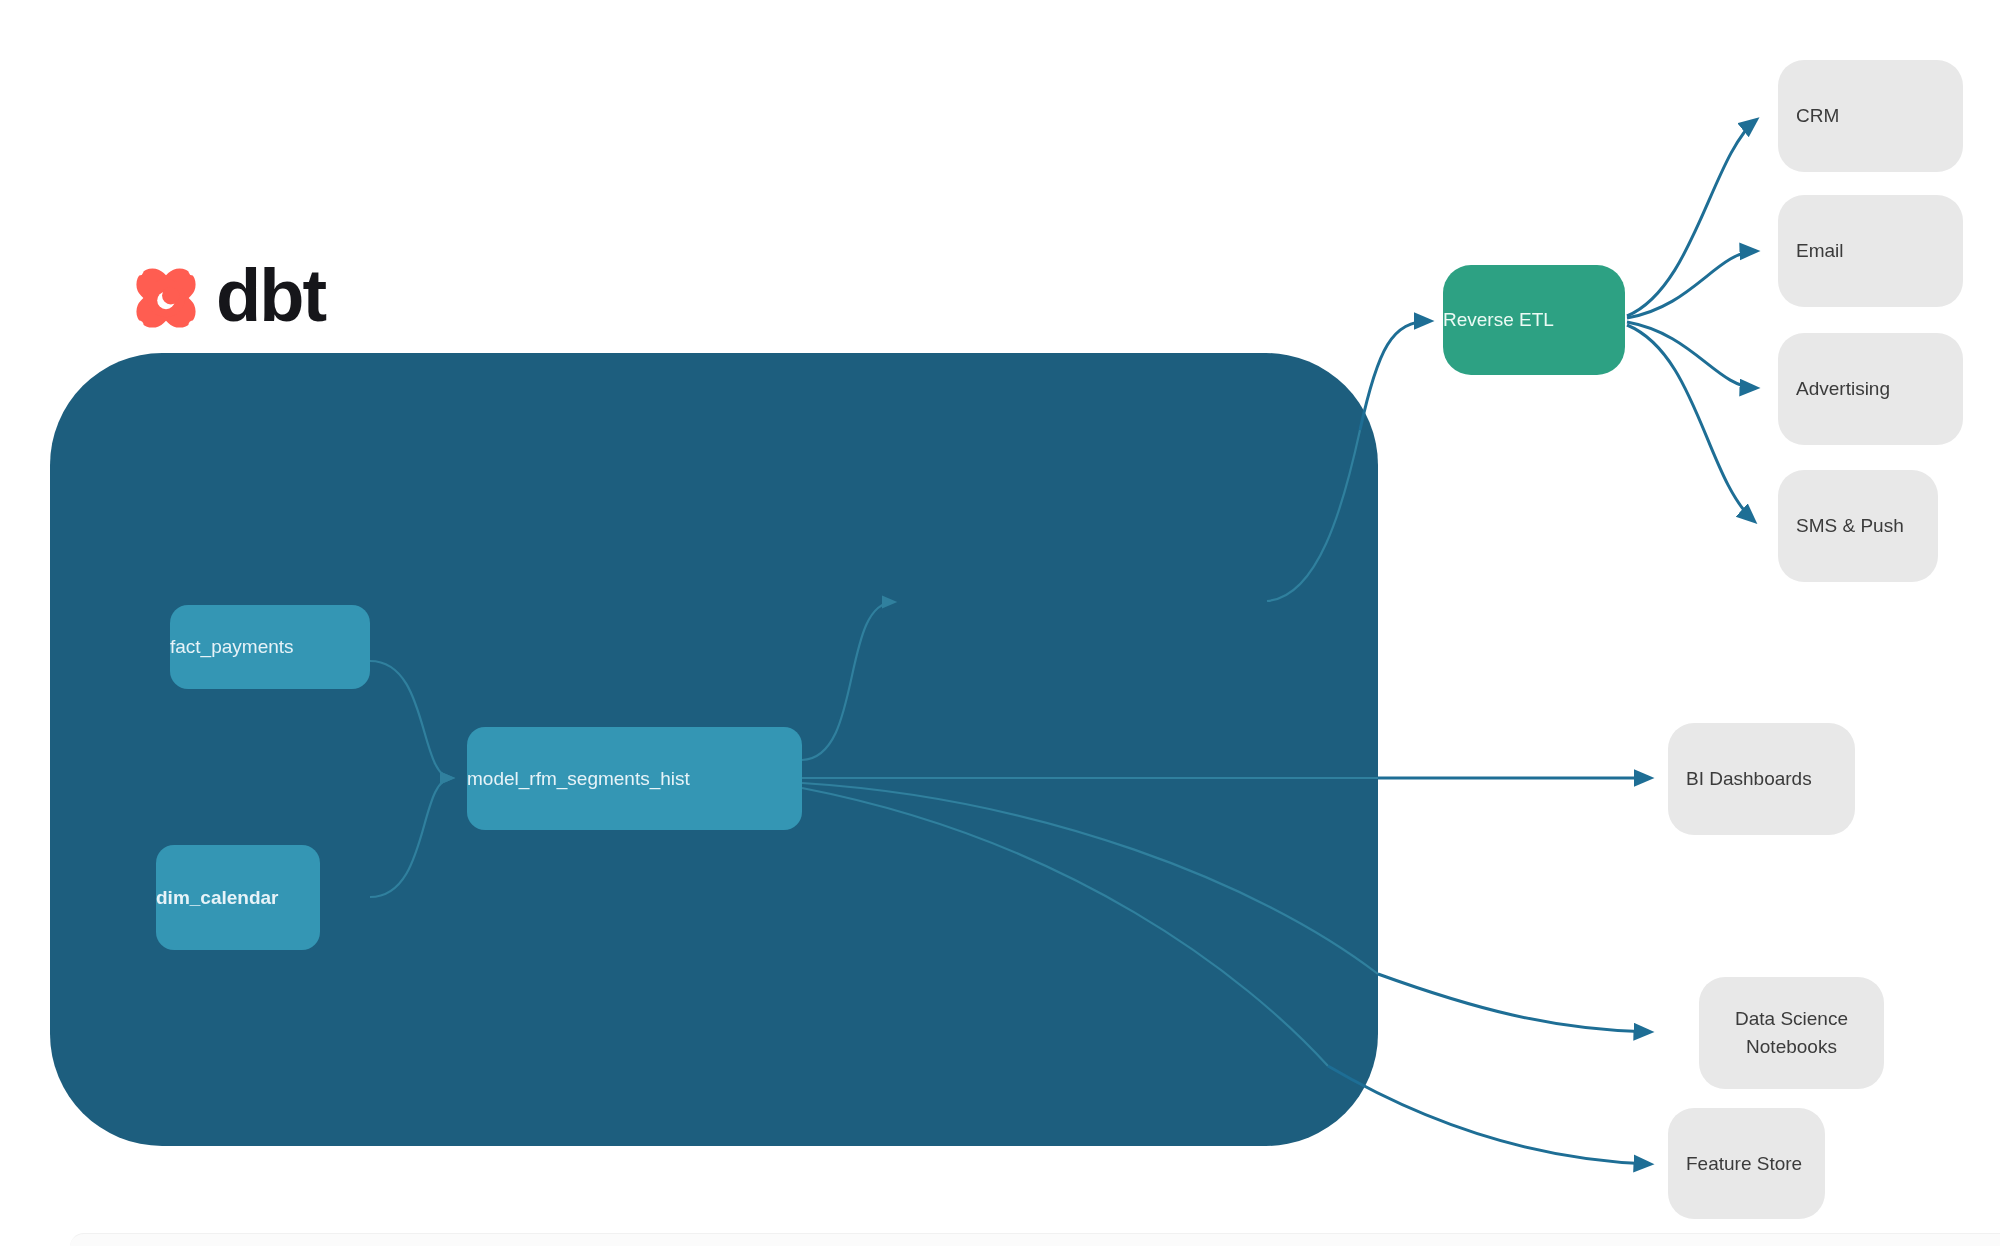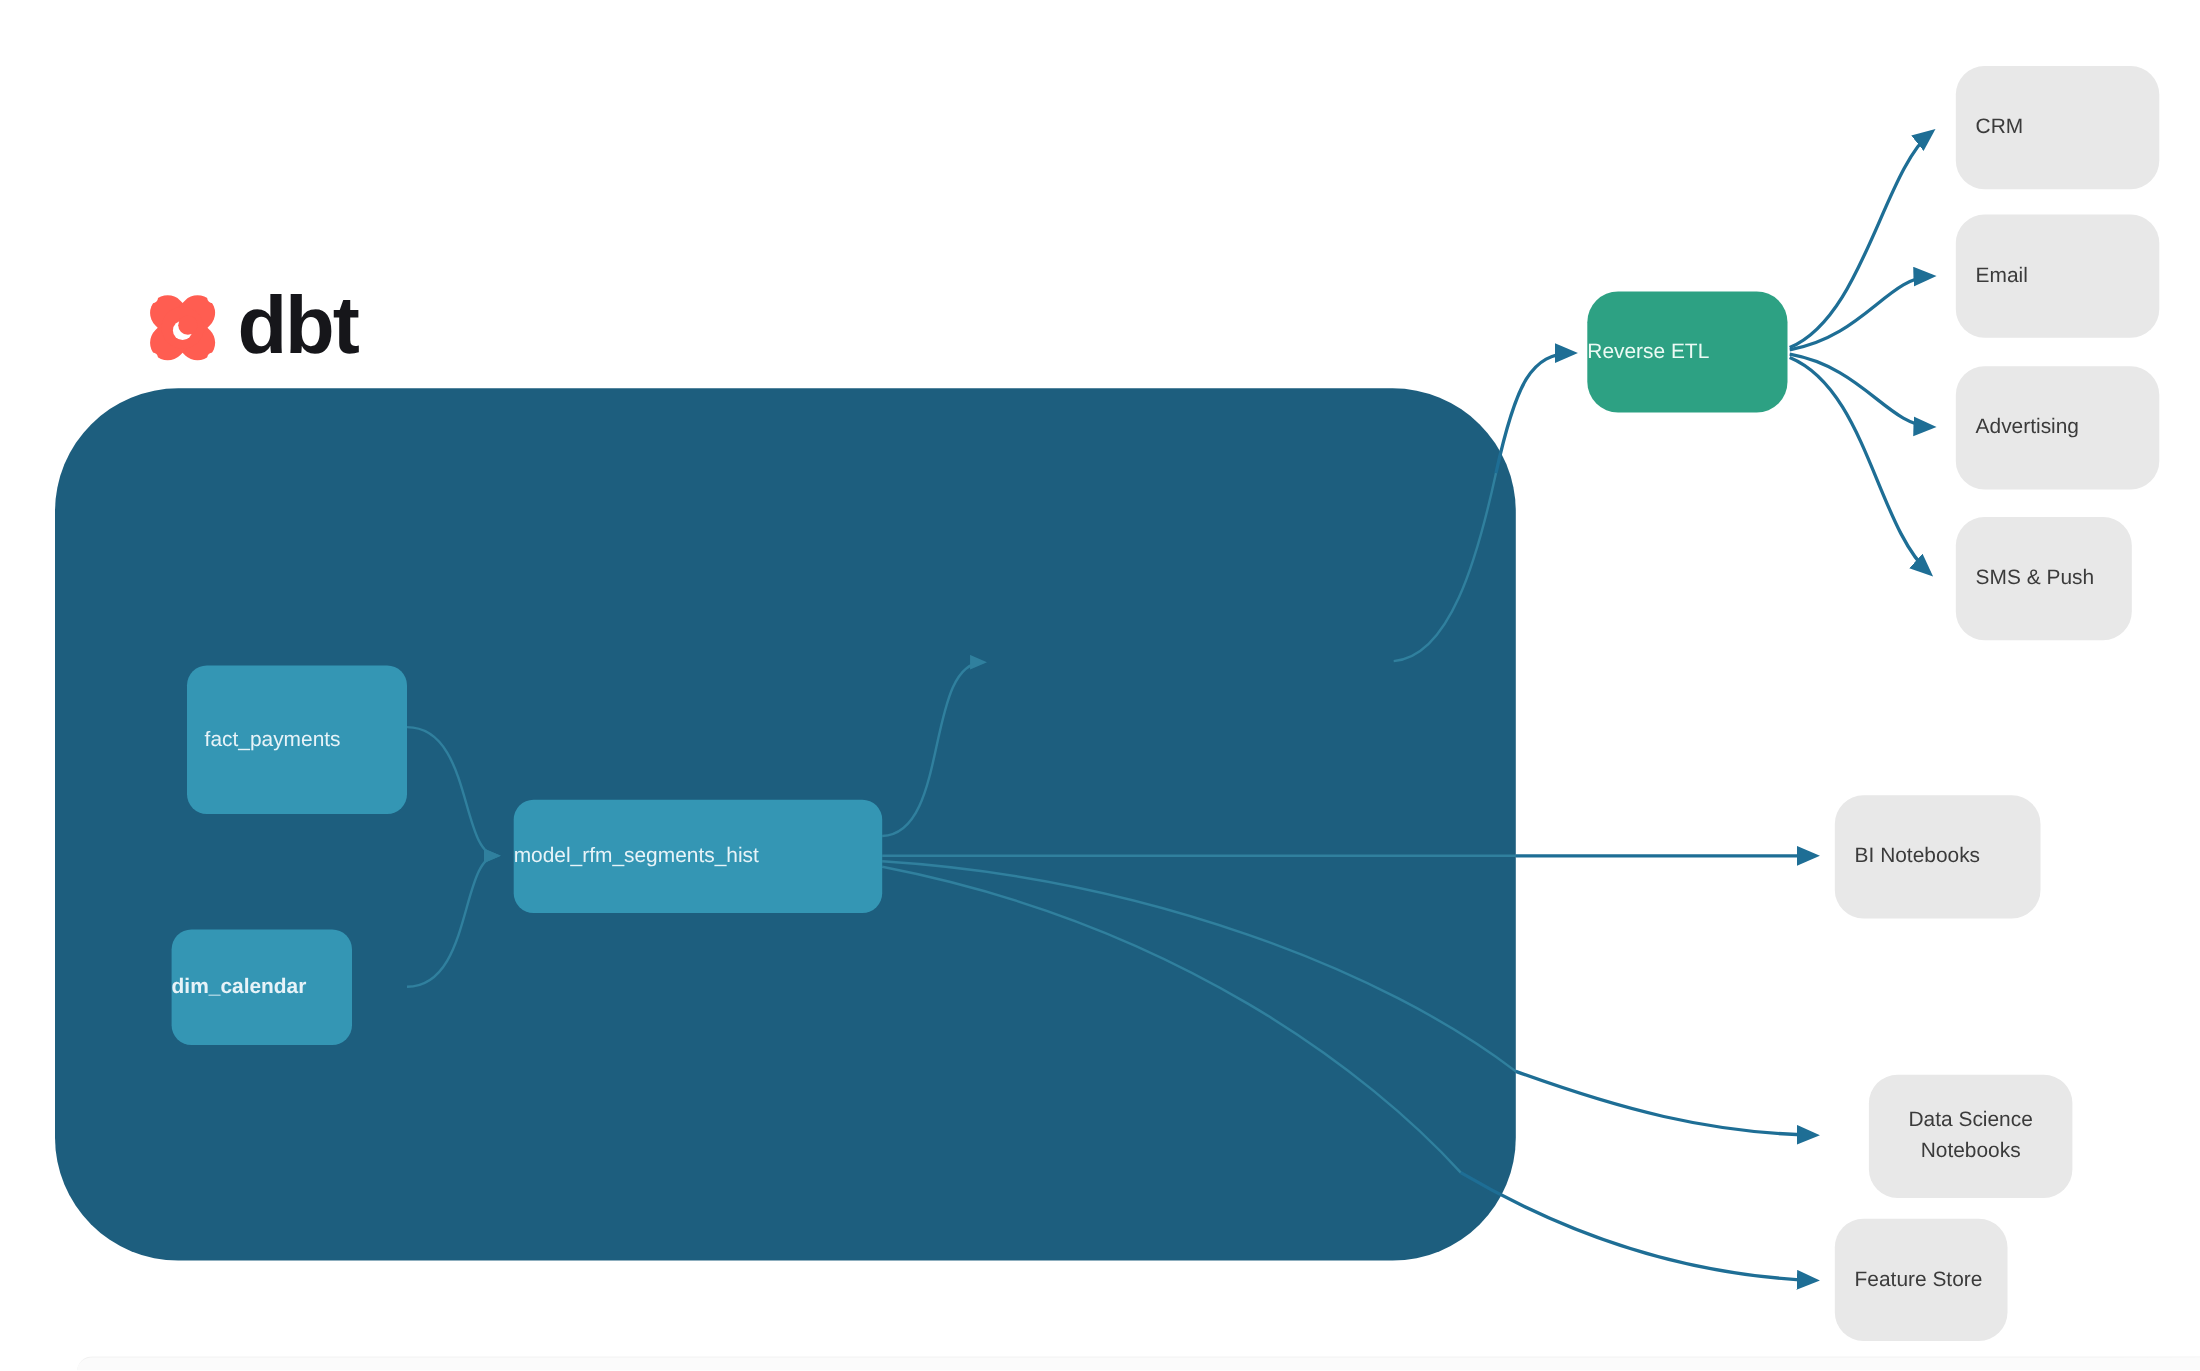--- a/index.html
+++ b/index.html
@@ -34,21 +34,21 @@
   .node-model{
     background:#3496b4;color:#e7f3f8;border-radius:18px;font-size:19px;
   }
   .node-green{
     background:#2da183;color:#ecfaf4;border-radius:28px;font-size:19px;
   }
   .node-gray{
     background:#e8e8e8;color:#3b3b3b;border-radius:26px;font-size:19px;line-height:1.45;
     padding:0 18px;
   }
-  .n-fact{left:170px;top:605px;width:200px;height:135px;padding-left:16px;}
+  .n-fact{left:170px;top:605px;width:200px;height:84px;}
   .n-dim{left:156px;top:845px;width:164px;height:105px;font-weight:bold;}
   .n-hist{left:467px;top:727px;width:335px;height:103px;}
   .n-current{left:910px;top:552px;width:357px;height:103px;}
   .n-retl{left:1443px;top:265px;width:182px;height:110px;}
   .n-crm{left:1778px;top:60px;width:185px;height:112px;}
   .n-email{left:1778px;top:195px;width:185px;height:112px;}
   .n-adv{left:1778px;top:333px;width:185px;height:112px;}
   .n-sms{left:1778px;top:470px;width:160px;height:112px;}
   .n-bi{left:1668px;top:723px;width:187px;height:112px;}
   .n-ds{left:1668px;top:977px;width:185px;height:112px;margin-left:31px;}
@@ -140,21 +140,21 @@
   <div class="node node-gray n-email">
     <span>Email</span>
   </div>
   <div class="node node-gray n-adv">
     <span>Advertising</span>
   </div>
   <div class="node node-gray n-sms">
     <span>SMS &amp; Push</span>
   </div>
   <div class="node node-gray n-bi">
-    <span>BI Notebooks</span>
+    <span>BI Dashboards</span>
   </div>
   <div class="node node-gray n-ds">
     <span>Data Science Notebooks</span>
   </div>
   <div class="node node-gray n-fs">
     <span>Feature Store</span>
   </div>
 
 </div>
 

